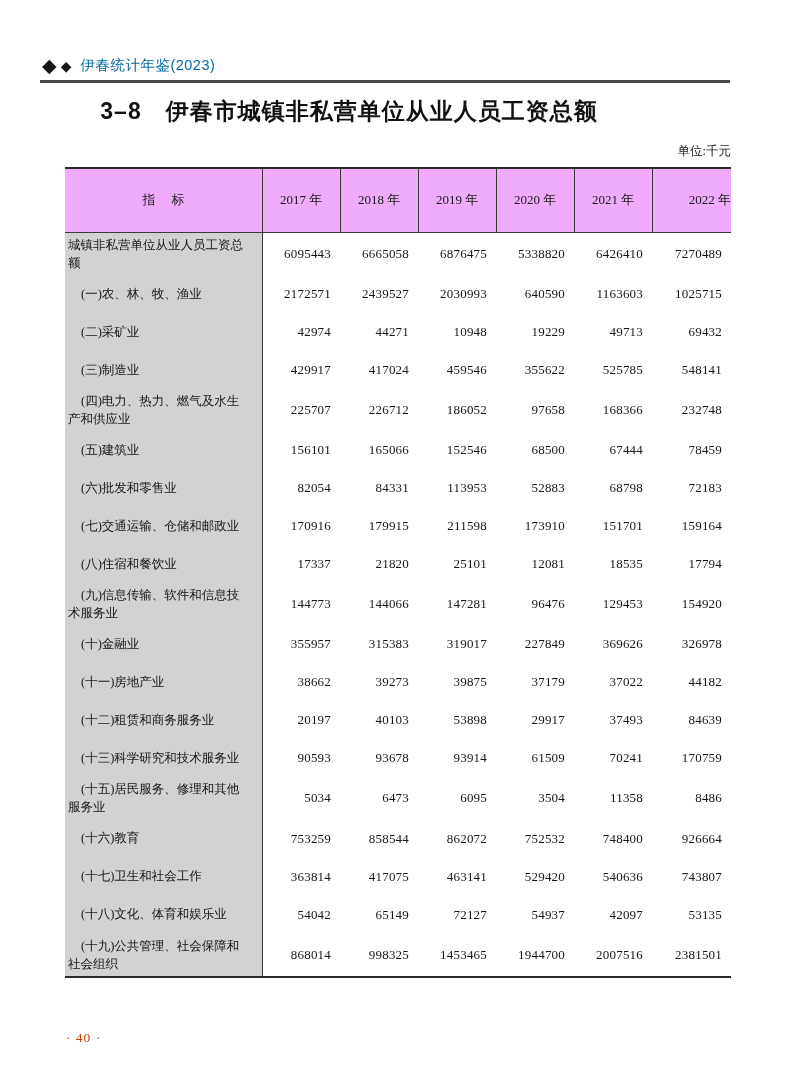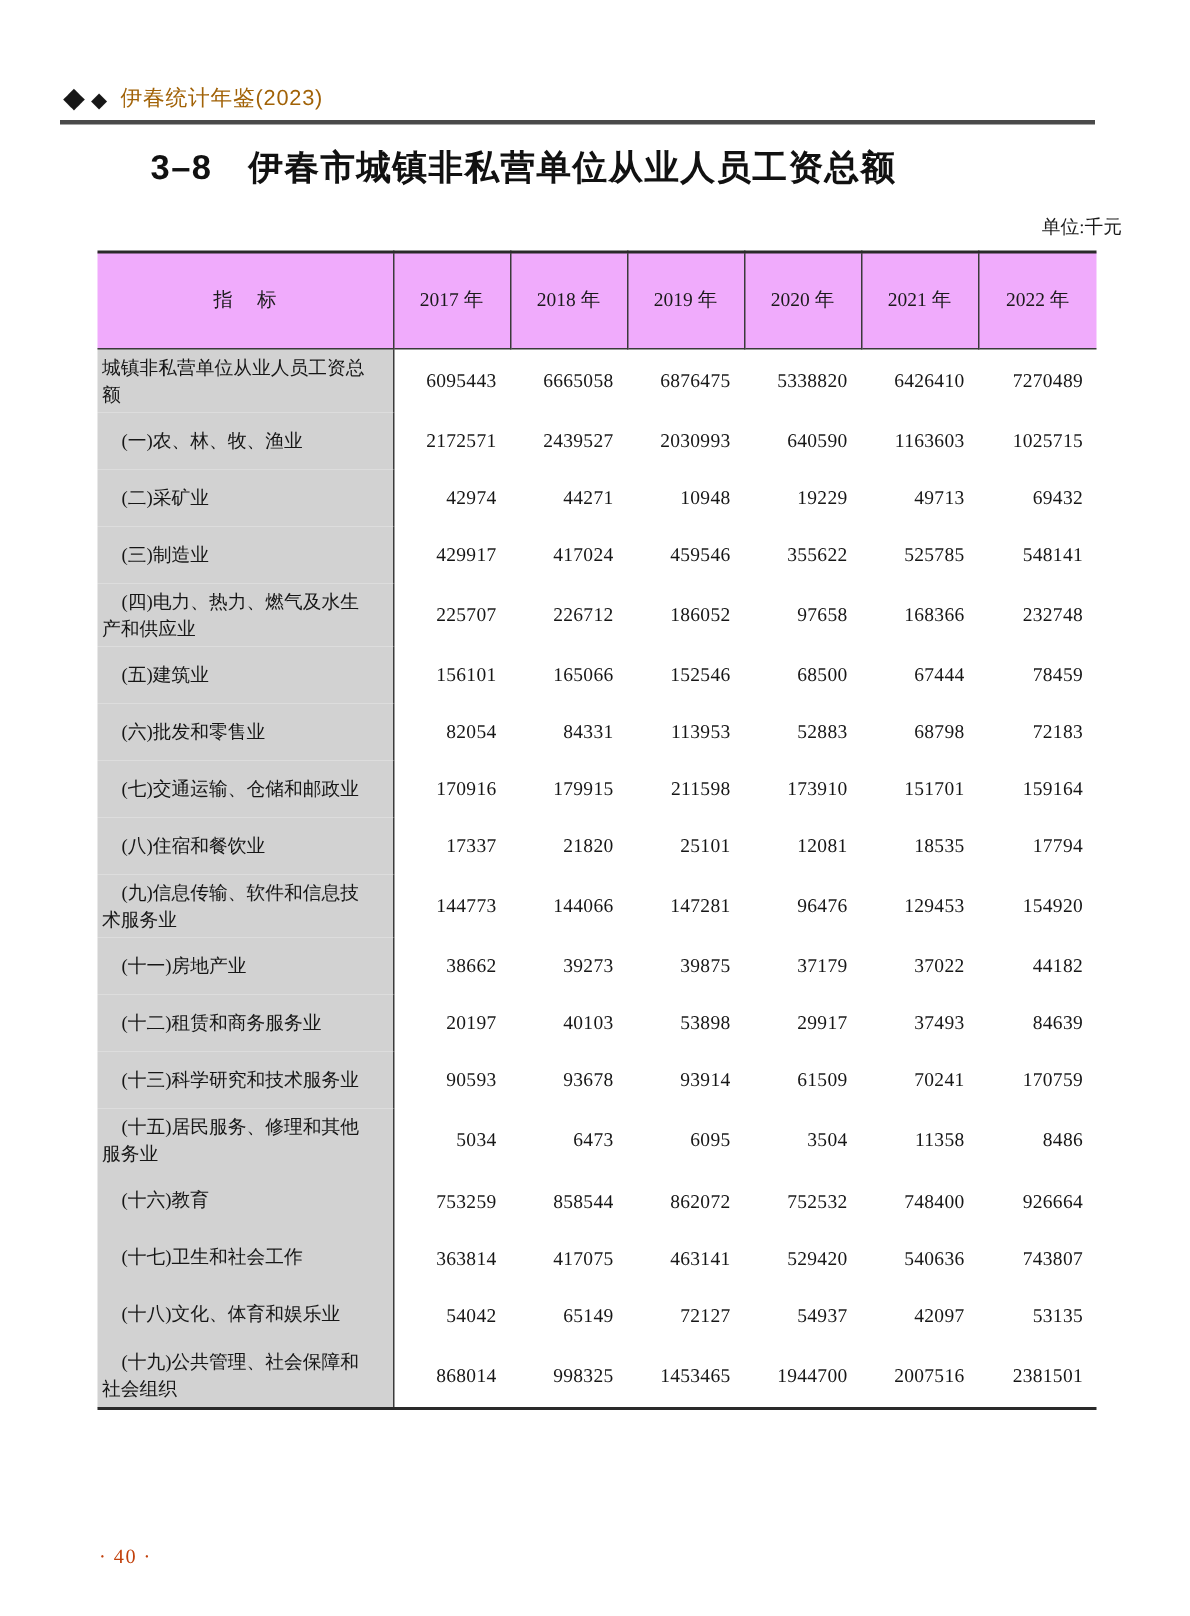--- a/index.html
+++ b/index.html
@@ -14,56 +14,56 @@
   .page { position: absolute; inset: 0; width: 793px; height: 1077px; background: #fff; }
 
   
   .brand-row {
     position: absolute; left: 42px; top: 56px;
     display: flex; align-items: center; gap: 4px;
     font-family: "Liberation Sans", "DejaVu Sans", sans-serif;
   }
   .diamond-lg { font-size: 19px; line-height: 1; color: #171717; }
   .diamond-sm { font-size: 14px; line-height: 1; color: #171717; margin-right: 5px; }
-  .yearbook-title { font-size: 14.5px; color: #a16207; letter-spacing: 0.5px; }
+  .yearbook-title { font-size: 14.5px; color: #0369a1; letter-spacing: 0.5px; }
   .header-rule {
     position: absolute; left: 40px; top: 80px;
     width: 690px; height: 3px; background: #4a4a4a;
   }
 
   
   .page-title {
     position: absolute; left: 0; top: 96px; width: 698px;
     text-align: center;
     font-family: "Liberation Sans", "DejaVu Sans", sans-serif;
     font-weight: bold; font-size: 23px; letter-spacing: 1px;
     color: #111;
   }
   .unit-label {
-    position: absolute; top: 143px; right: 45px;
+    position: absolute; top: 143px; right: 62px;
     font-size: 12.5px; color: #1a1a1a;
   }
 
   
   table.wage-table {
     position: absolute; left: 65px; top: 167px;
     width: 666px;
     border-collapse: collapse; table-layout: fixed;
     border-top: 2.5px solid #2a2a2a;
     border-bottom: 2.5px solid #2a2a2a;
   }
   .wage-table thead th {
     height: 64px;
     background: #f0abfc;
     border-right: 1px solid #3a3a3a;
     border-bottom: 1.5px solid #3a3a3a;
     font-weight: normal; font-size: 13px;
     text-align: center; vertical-align: middle;
   }
-  .wage-table thead th:last-child { border-right: none; }
+  .wage-table thead th:last-child { border-right: none; text-align: right; }
   .wage-table tbody tr { height: 38px; }
   .wage-table tbody td { vertical-align: middle; }
   .wage-table td.stub {
     background: #d2d2d2;
     border-right: 1px solid #3a3a3a;
     font-size: 12.5px; line-height: 1.45;
     padding: 3px 14px 3px 3px;
     color: #161616;
   }
   .wage-table td.stub.indent { text-indent: 13px; margin-left: 18px; }
@@ -201,20 +201,29 @@
         <tr>
           <td class="stub indent">(九)信息传输、软件和信息技术服务业</td>
           <td class="num">144773</td>
           <td class="num">144066</td>
           <td class="num">147281</td>
           <td class="num">96476</td>
           <td class="num">129453</td>
           <td class="num">154920</td>
         </tr>
         <tr>
+          <td class="stub indent">(十)金融业</td>
+          <td class="num">355957</td>
+          <td class="num">315383</td>
+          <td class="num">319017</td>
+          <td class="num">227849</td>
+          <td class="num">369626</td>
+          <td class="num">326978</td>
+        </tr>
+        <tr>
           <td class="stub indent">(十一)房地产业</td>
           <td class="num">38662</td>
           <td class="num">39273</td>
           <td class="num">39875</td>
           <td class="num">37179</td>
           <td class="num">37022</td>
           <td class="num">44182</td>
         </tr>
         <tr>
           <td class="stub indent">(十二)租赁和商务服务业</td>

